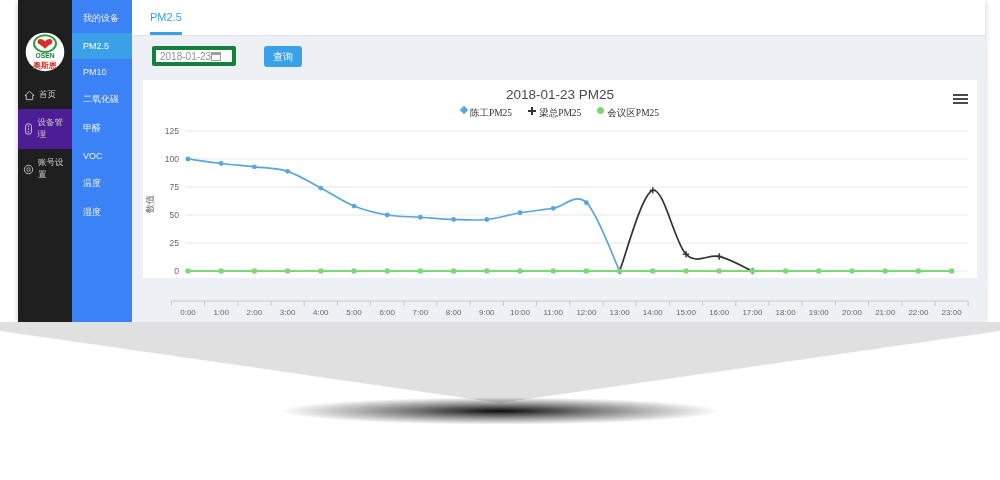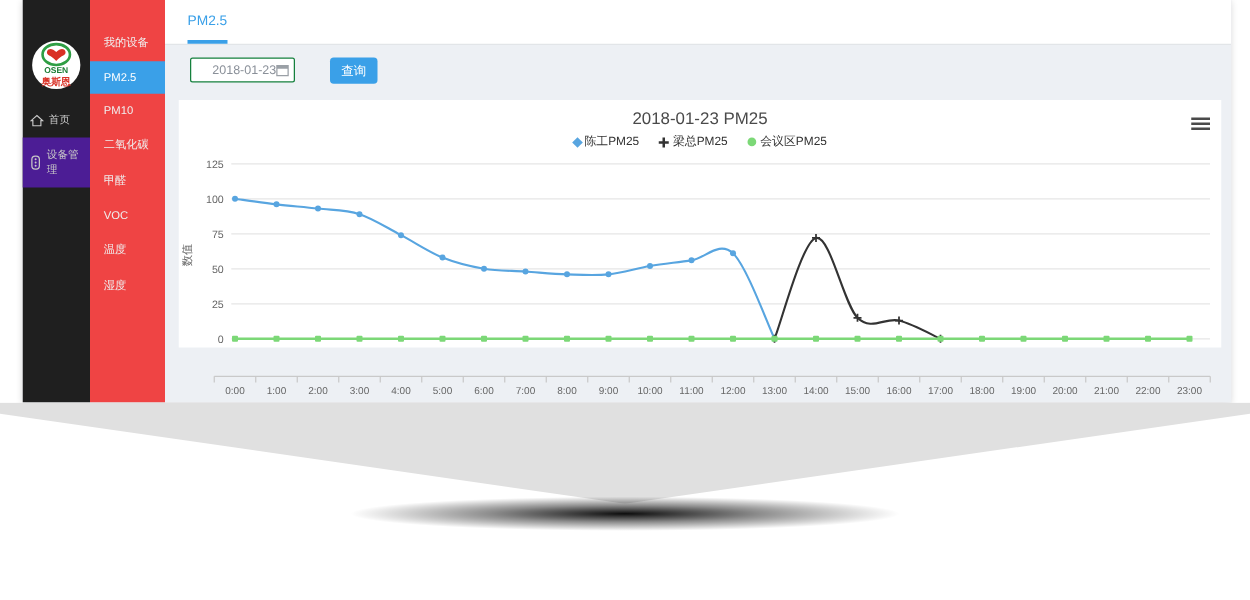--- a/index.html
+++ b/index.html
@@ -11,44 +11,44 @@
              box-shadow:0 1px 6px rgba(0,0,0,.2);overflow:hidden;}
 
   
   .sidebar{position:absolute;left:0;top:0;width:54px;height:100%;background:#1f1f1f;}
   .logo{width:54px;padding-top:5px;text-align:center;margin-top:24px;}
   .nav-item{display:flex;align-items:center;gap:4px;padding:8px 5px;color:#c8c8c8;font-size:8.5px;cursor:pointer;}
   .nav-item.hl{background:#4c1d95;}
   .nav-item .ic{display:inline-flex;width:12px;justify-content:center;}
 
   
-  .submenu{position:absolute;left:54px;top:0;width:60px;height:100%;background:#ef4444;
-           padding-top:20px;box-sizing:border-box;}
+  .submenu{position:absolute;left:54px;top:0;width:60px;height:100%;background:#3b82f6;
+           padding-top:4px;box-sizing:border-box;}
   .submenu-item{padding:8px 0 8px 11px;font-size:9px;color:#efefef;cursor:pointer;}
   .submenu-item.active{background:var(--accent,#3aa0e8);color:#fff;}
 
   
   .content{position:absolute;left:114px;top:0;right:0;height:100%;background:#edf0f4;}
   .tabbar{position:relative;height:35px;background:#fff;border-bottom:1px solid #e2e5e8;}
   .tab{position:absolute;left:18px;top:0;height:34px;line-height:34px;color:var(--accent,#3aa0e8);
        font-size:11px;cursor:pointer;}
   .tab.active::after{content:"";position:absolute;left:0;right:0;bottom:-1px;height:3px;background:var(--accent,#3aa0e8);}
   .toolbar{position:absolute;top:36px;left:0;right:0;height:40px;}
   .date-input{position:absolute;left:20px;top:10px;width:84px;height:20px;background:#fff;
-              border:1px solid #15803d;border-radius:2px;font-size:10px;color:#8a9099;
-              display:flex;align-items:center;justify-content:flex-end;padding:0 4px;box-sizing:border-box;cursor:text;}
+              border:4px solid #15803d;border-radius:2px;font-size:10px;color:#8a9099;
+              display:flex;align-items:center;justify-content:flex-start;padding:0 4px;box-sizing:border-box;cursor:text;}
   .cal-icon{width:10px;height:9px;border:1px solid #9aa0a6;border-top:3px solid #9aa0a6;box-sizing:border-box;cursor:pointer;}
   .query-btn{position:absolute;left:132px;top:10px;width:38px;height:21px;background:var(--accent,#3aa0e8);
              color:#fff;border:none;border-radius:3px;font-size:10px;cursor:pointer;}
 
   
   .chart-card{position:absolute;left:11px;top:80px;width:834px;height:198px;background:#fff;}
   .chart-title{text-align:center;font-size:13.5px;color:#4a4a4a;padding-top:7px;}
   .legend{display:flex;justify-content:center;gap:16px;font-size:9.5px;color:#333;margin-top:5px;}
-  .legend-item{display:flex;align-items:center;gap:3px;cursor:pointer;}
+  .legend-item{display:flex;align-items:flex-start;gap:3px;cursor:pointer;font-family:Liberation Serif, serif;}
   .sym{display:inline-block;}
   .sym-diamond{width:6px;height:6px;transform:rotate(45deg);}
   .sym-circle{width:7px;height:7px;border-radius:50%;}
   .sym-plus{position:relative;width:8px;height:8px;}
   .sym-plus::before,.sym-plus::after{content:"";position:absolute;background:#333;}
   .sym-plus::before{left:0;top:3px;width:8px;height:2px;}
   .sym-plus::after{left:3px;top:0;width:2px;height:8px;}
   .hamburger{position:absolute;right:9px;top:14px;width:15px;cursor:pointer;}
   .hamburger span{display:block;height:2px;background:#4a4a4a;margin:0 0 2px 0;}
   #plot{position:absolute;left:0;top:38px;}
@@ -92,20 +92,29 @@
           <div class="nav-item hl">
             <span class="ic">
               <svg width="9" height="12" viewBox="0 0 9 12">
                 <rect x="1.5" y="0.8" width="6" height="10.4" rx="2.6" fill="none" stroke="#c8c8c8"></rect>
                 <circle cx="4.5" cy="3.4" r="0.8" fill="#c8c8c8"></circle>
                 <circle cx="4.5" cy="6" r="0.8" fill="#c8c8c8"></circle>
                 <circle cx="4.5" cy="8.6" r="0.8" fill="#c8c8c8"></circle>
               </svg>
             </span>
             <span>设备管理</span>
+          </div>
+          <div class="nav-item">
+            <span class="ic">
+              <svg width="11" height="11" viewBox="0 0 12 12">
+                <circle cx="6" cy="6" r="4.6" fill="none" stroke="#c8c8c8"></circle>
+                <circle cx="6" cy="6" r="1.9" fill="none" stroke="#c8c8c8"></circle>
+              </svg>
+            </span>
+            <span>账号设置</span>
           </div>
         </nav>
     </aside>
 
     <nav class="submenu" id="submenu">
         <div class="submenu-item">我的设备</div>
         <div class="submenu-item active">PM2.5</div>
         <div class="submenu-item">PM10</div>
         <div class="submenu-item">二氧化碳</div>
         <div class="submenu-item">甲醛</div>

